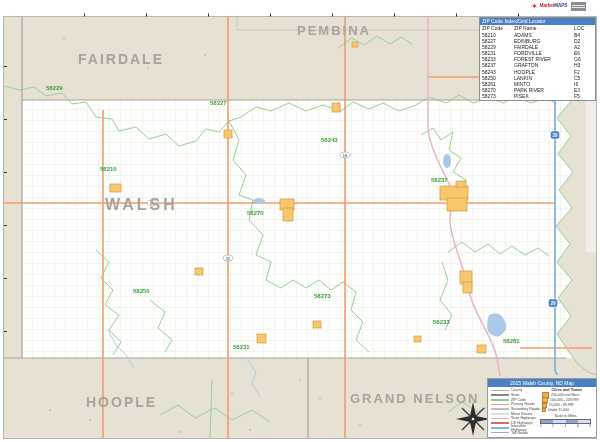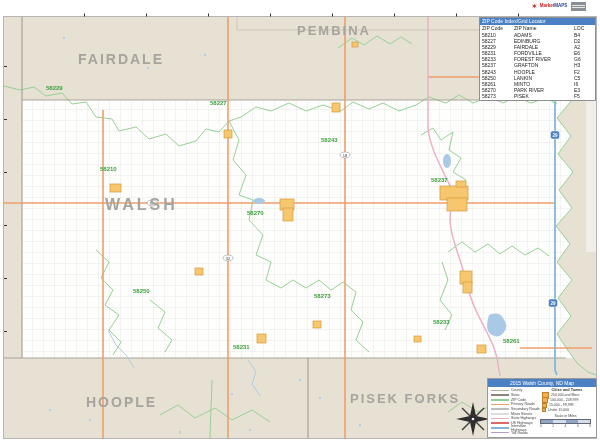--- a/index.html
+++ b/index.html
@@ -225,21 +225,21 @@
   <span class="badge">
         <i></i>
         <i></i>
       </span>
 </div>
 
 <div class="lbl county-name" style="left:78px;top:51px;font-size:14px;">FAIRDALE</div>
 <div class="lbl county-name" style="left:297px;top:23px;font-size:13px;">PEMBINA</div>
 <div class="lbl county-name" style="left:105px;top:196px;font-size:16px;letter-spacing:3px;">WALSH</div>
 <div class="lbl county-name" style="left:86px;top:394px;font-size:14px;">HOOPLE</div>
-<div class="lbl county-name" style="left:350px;top:391px;font-size:13px;">PISEK FORKS</div>
+<div class="lbl county-name" style="left:350px;top:391px;font-size:13px;">GRAND NELSON</div>
 
 <div class="lbl zip-lbl" style="left:46px;top:85px;">58229</div>
 <div class="lbl zip-lbl" style="left:100px;top:166px;">58210</div>
 <div class="lbl zip-lbl" style="left:210px;top:100px;">58227</div>
 <div class="lbl zip-lbl" style="left:321px;top:137px;">58243</div>
 <div class="lbl zip-lbl" style="left:431px;top:177px;">58237</div>
 <div class="lbl zip-lbl" style="left:247px;top:210px;">58270</div>
 <div class="lbl zip-lbl" style="left:133px;top:288px;">58250</div>
 <div class="lbl zip-lbl" style="left:233px;top:344px;">58231</div>
 <div class="lbl zip-lbl" style="left:314px;top:293px;">58273</div>

